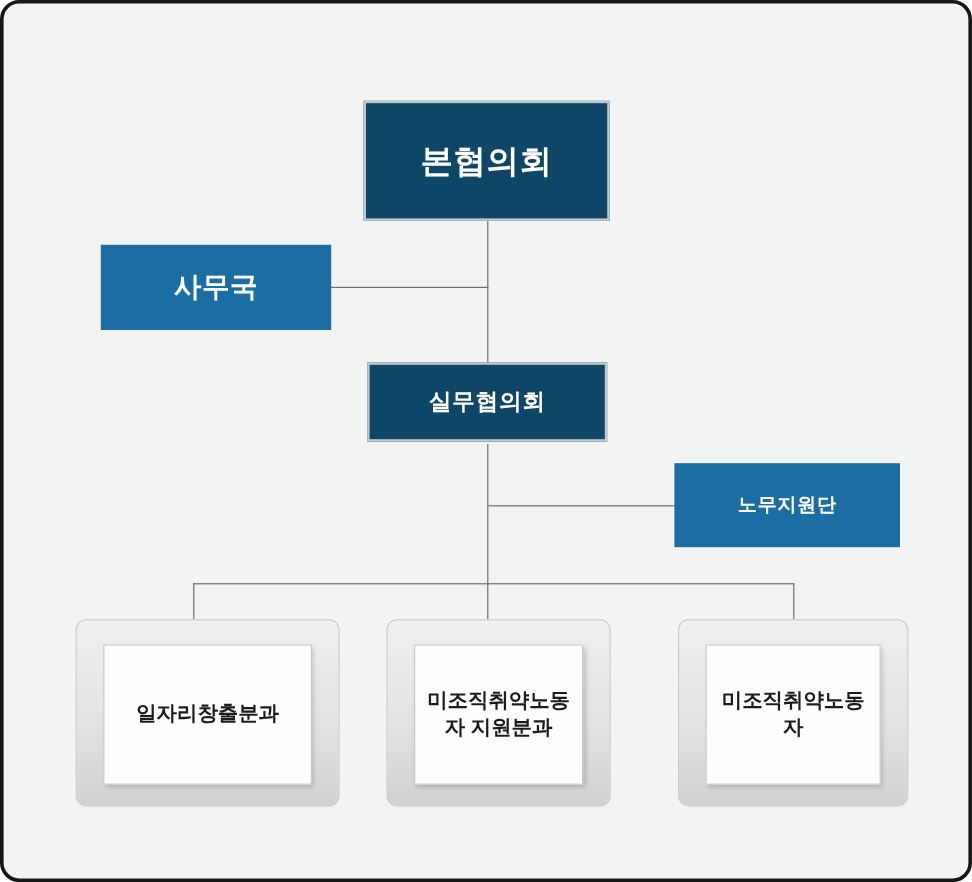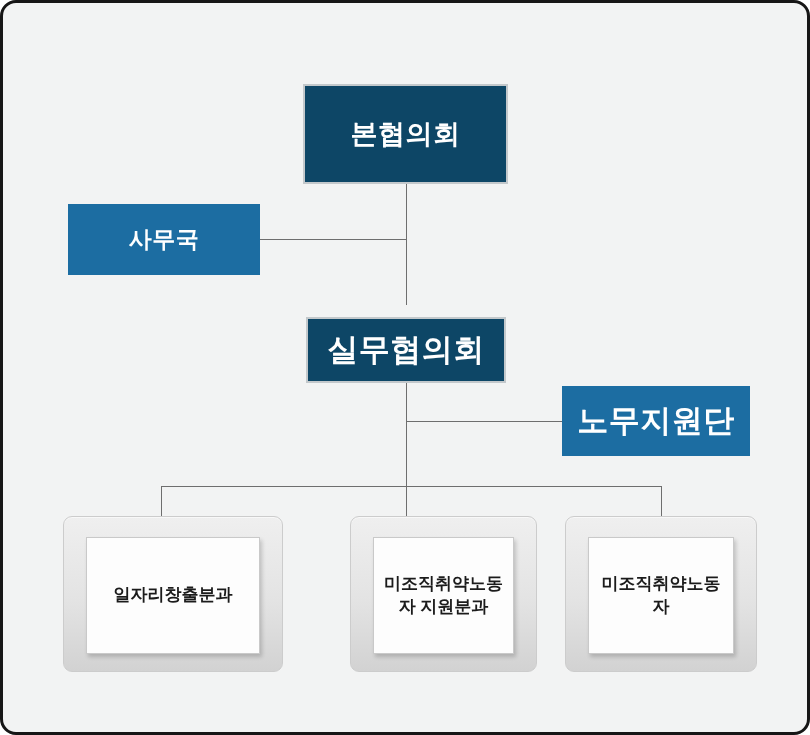--- a/index.html
+++ b/index.html
@@ -43,35 +43,35 @@
   }
   .node-dark {
     background: var(--c-dark, #0d4666);
     border: 2px solid #c3c8cb;
   }
   .node-blue {
     background: var(--c-blue, #1c6da2);
     border: none;
   }
   .node-main     { left: 300px; top:  81px; width: 205px; height: 100px; font-size: 27px; }
-  .node-secr     { left:  65px; top: 201px; width: 192px; height:  71px; font-size: 23px; }
-  .node-working  { left: 303px; top: 314px; width: 200px; height:  66px; font-size: 31px; }
-  .node-labor    { left: 559px; top: 383px; width: 188px; height:  70px; font-size: 31px; }
+  .node-secr     { left:  81px; top: 201px; width: 192px; height:  71px; font-size: 23px; }
+  .node-working  { left: 303px; top: 299px; width: 200px; height:  66px; font-size: 19px; }
+  .node-labor    { left: 559px; top: 383px; width: 188px; height:  70px; font-size: 16px; }
   
   .section {
     position: absolute;
     top: 513px;
     height: 156px;
     background: linear-gradient(180deg, #efefef 0%, #e3e3e3 55%, #d2d2d2 100%);
     border: 1px solid #cccccc;
     border-radius: 9px;
     box-shadow: inset 0 1px 0 #f8f8f8;
   }
   .section-1 { left:  60px; width: 220px; }
-  .section-2 { left: 319px; width: 187px; margin-left: 28px; }
+  .section-2 { left: 319px; width: 187px; }
   .section-3 { left: 562px; width: 192px; }
   .section-inner {
     position: absolute;
     left: 22px; right: 22px; top: 20px; bottom: 17px;
     background: #fdfdfd;
     border: 1px solid #c9c9c9;
     box-shadow: 2px 3px 4px rgba(0,0,0,0.18);
     display: flex;
     align-items: center;
     justify-content: center;

